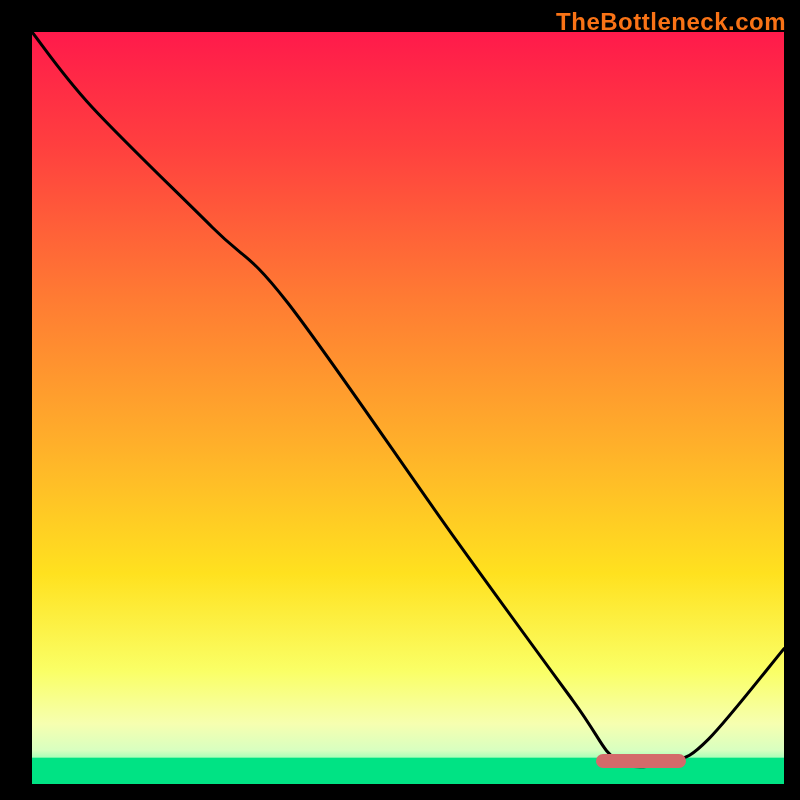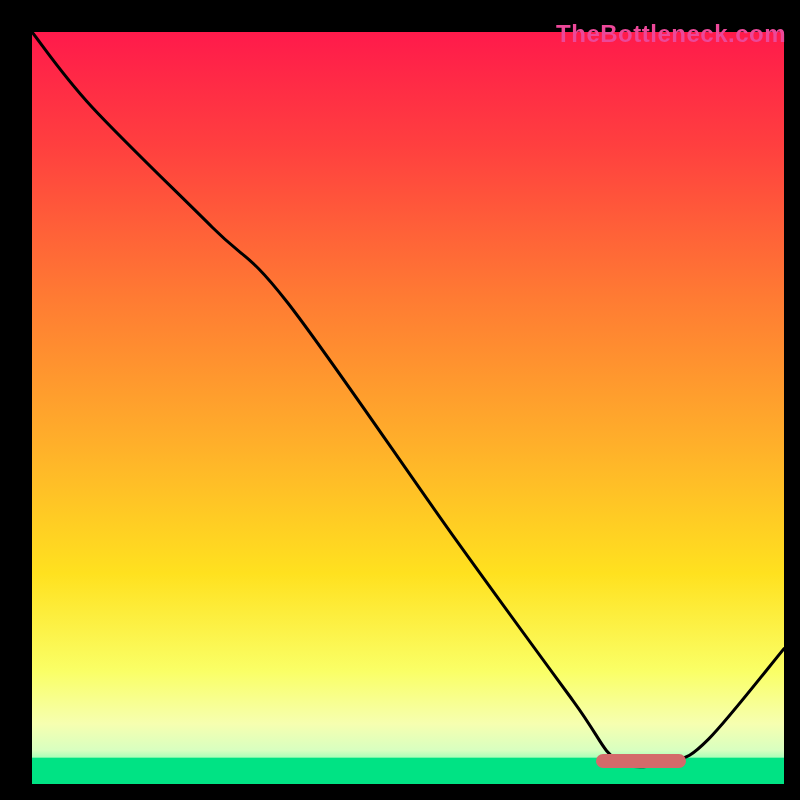--- a/index.html
+++ b/index.html
@@ -12,23 +12,23 @@
     overflow: hidden;
   }
   .frame {
     position: relative;
     width: 800px;
     height: 800px;
     background: #000;
   }
   .watermark {
     position: absolute;
-    top: 20px;
+    top: 8px;
     right: 14px;
-    color: #ec4899;
+    color: #f97316;
     font-size: 24px;
     font-weight: 600;
     letter-spacing: 0.5px;
     z-index: 10;
   }
   .plot-area {
     position: absolute;
     left: 32px;
     top: 32px;
     width: 752px;

